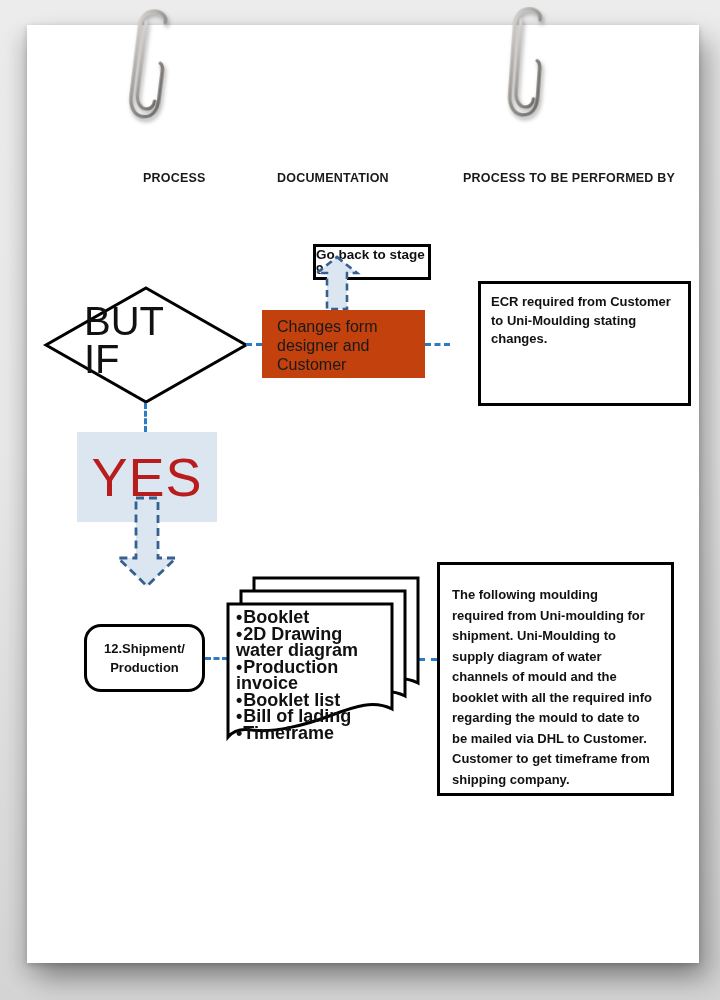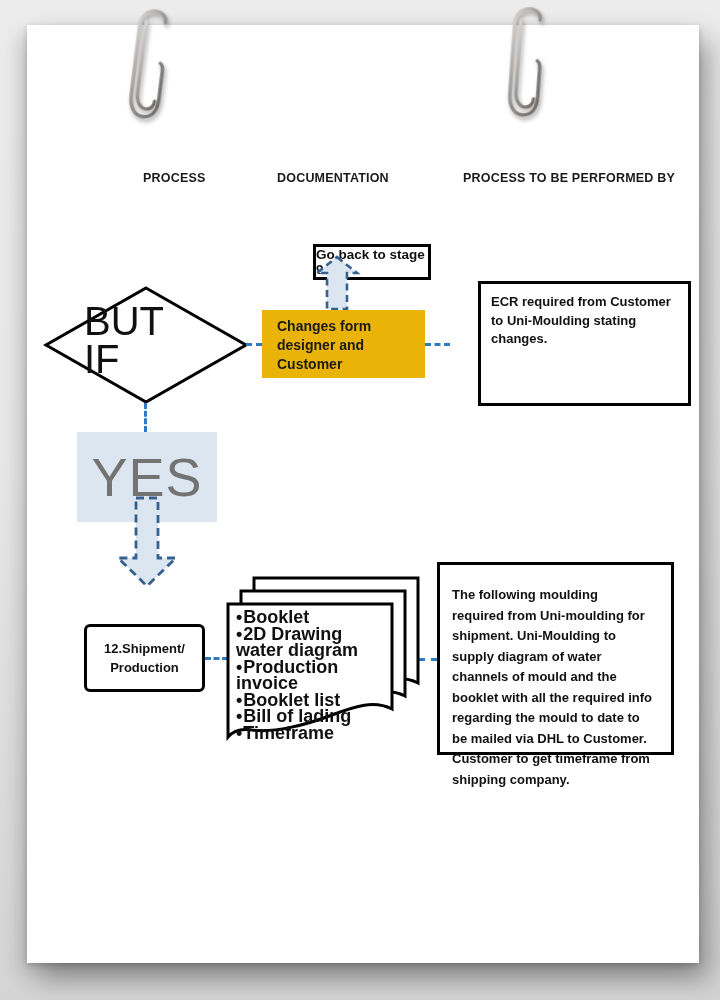--- a/index.html
+++ b/index.html
@@ -31,47 +31,47 @@
   .box{ position:absolute; background:#fff; border:3px solid #000; color:#111; }
   .go-back{
     left:313px; top:244px; width:118px; height:36px;
     font-size:13.5px; font-weight:600; display:flex; align-items:center; justify-content:center;
   }
   .diamond-wrap{ position:absolute; left:43px; top:285px; width:206px; height:120px; }
   .diamond-text{ position:absolute; left:84px; top:302px; font-size:40px; font-weight:400; color:#111; line-height:38px; }
 
   .changes-box{
     position:absolute; left:262px; top:310px; width:163px; height:68px;
-    background:#eab308; font-size:14px; font-weight:700; color:#1a1a1a;
+    background:#c2410c; font-size:16px; font-weight:400; color:#1a1a1a;
     padding:7px 0 0 15px; line-height:19px;
   }
   .ecr-box{
     left:450px; top:281px; width:213px; height:125px;
     font-size:13px; font-weight:600; line-height:18.5px; padding:9px 8px 0 10px;margin-left:28px;
   }
   .ecr-box p{ margin-bottom:8px; }
 
   .yes-box{
     position:absolute; left:77px; top:432px; width:140px; height:90px;
     background:#dce6f1; display:flex; align-items:center; justify-content:center;
-    font-size:54px; font-weight:400; color:#737373; letter-spacing:1px;
+    font-size:54px; font-weight:400; color:#b91c1c; letter-spacing:1px;
   }
   .shipment-box{
-    left:84px; top:624px; width:121px; height:68px; border-radius:6px;
+    left:84px; top:624px; width:121px; height:68px; border-radius:17px;
     font-size:13px; font-weight:600; line-height:19px;
     display:flex; flex-direction:column; align-items:center; justify-content:center; text-align:center;
   }
   .docs-wrap{ position:absolute; left:225px; top:575px; width:225px; height:172px; }
   .doc-text{
     position:absolute; left:236px; top:609px; width:152px;
     font-size:18px; font-weight:600; line-height:16.5px; color:#111;
   }
   .doc-item::before{ content:"\2022"; margin-right:1px; }
   .shipping-box{
-    left:437px; top:562px; width:237px; height:193px;
+    left:437px; top:562px; width:237px; height:234px;
     font-size:13px; font-weight:600; line-height:20.5px; padding:20px 18px 0 12px;
   }
 
   .connector-h{ position:absolute; height:0; border-top:3px dashed #2e7bc4; }
   .connector-v{ position:absolute; width:0; border-left:3px dashed #2e7bc4; }
   .conn-dc{ left:246px; top:343px; width:16px; }
   .conn-ce{ left:425px; top:343px; width:25px; }
   .conn-dy{ left:144px; top:403px; height:29px; }
   .conn-sd{ left:205px; top:657px; width:23px; }
   .conn-dr{ left:419px; top:658px; width:18px; }

